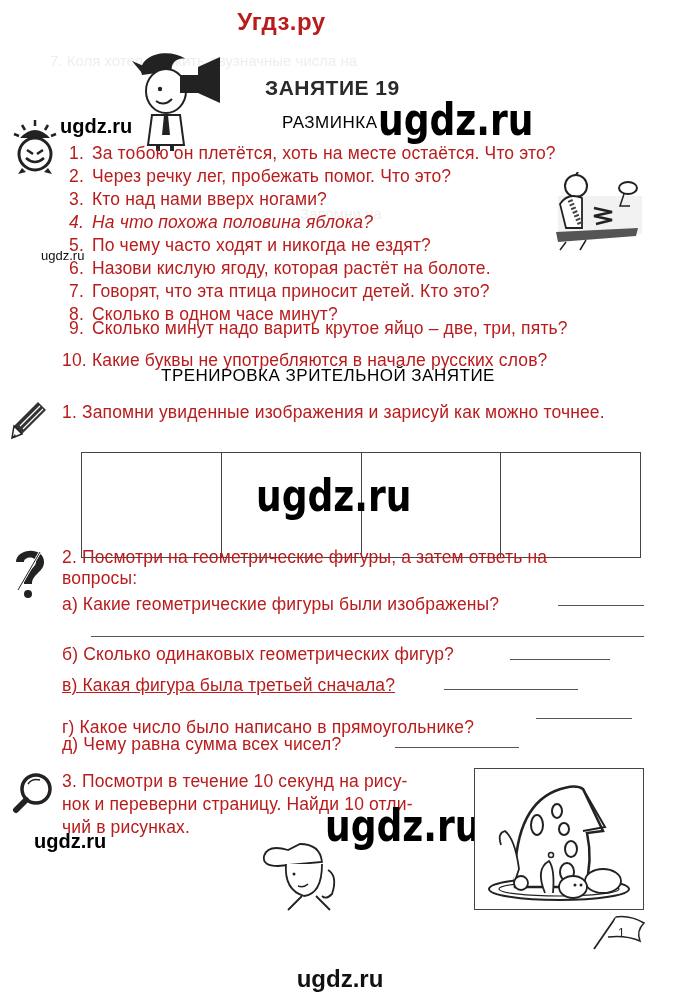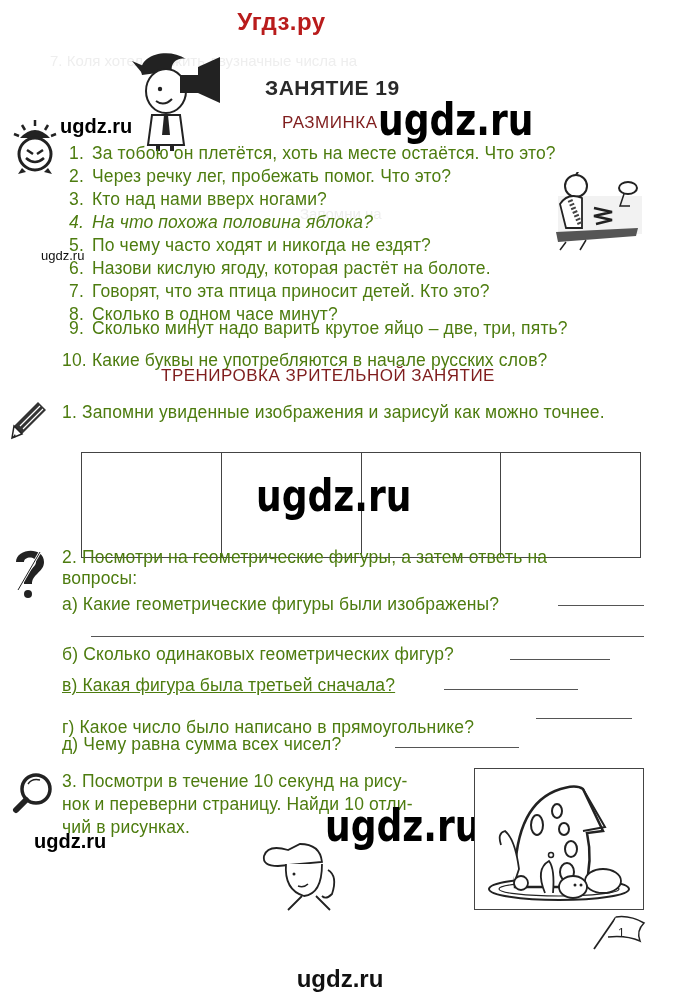--- a/index.html
+++ b/index.html
@@ -5,22 +5,22 @@
     * { box-sizing: border-box; margin: 0; padding: 0; }
     html, body { width: 680px; height: 993px; background: #ffffff; overflow: hidden; }
     body { position: relative; font-family: "Liberation Sans", sans-serif; color: #2a2a2a; }
     .abs { position: absolute; }
     .site-title { left: 0; width: 563px; top: 8px; text-align: center; font-size: 24px; font-weight: bold; color: #b91c1c; letter-spacing: 0.5px; }
     .footer-wm { left: 0; width: 680px; top: 965px; text-align: center; font-size: 24px; font-weight: bold; color: #111; }
     .wm-big { font-size: 44px; font-weight: bold; color: #000; letter-spacing: 0; font-family: "DejaVu Sans", sans-serif; transform: scaleX(0.82); transform-origin: left top; }
     .wm-small { font-size: 20px; font-weight: bold; color: #000; }
     .wm-tiny { font-size: 13px; color: #111; }
     .lesson-title { left: 253px; top: 76px; font-size: 21px; font-weight: bold; color: #2a2a2a; letter-spacing: 0.5px; margin-left: 12px; }
-    .section-heading { font-size: 17px; color: #7f1d1d; letter-spacing: 0.5px; }
-    .q-line { position: absolute; font-size: 17.5px; color: #4d7c0f; white-space: nowrap; letter-spacing: 0.15px; }
+    .section-heading { font-size: 17px; color: #000000; letter-spacing: 0.5px; }
+    .q-line { position: absolute; font-size: 17.5px; color: #b91c1c; white-space: nowrap; letter-spacing: 0.15px; }
     .q-num { display: inline-block; width: 22px; text-align: right; margin-right: 8px; }
     .answer-line { position: absolute; border-bottom: 1.5px solid #555; height: 1px; }
     .grid-box { left: 81px; top: 452px; width: 560px; height: 106px; border: 1.5px solid #444; display: flex; }
     .grid-cell { flex: 1; border-right: 1.5px solid #444; }
     .grid-cell:last-child { border-right: none; }
     .ghost { color: #eee; font-size: 15px; position: absolute; white-space: nowrap; }
     .pic-frame { left: 474px; top: 768px; width: 170px; height: 142px; border: 1.5px solid #444; background: #fff; }
   </style>
 </head>
 <body>

